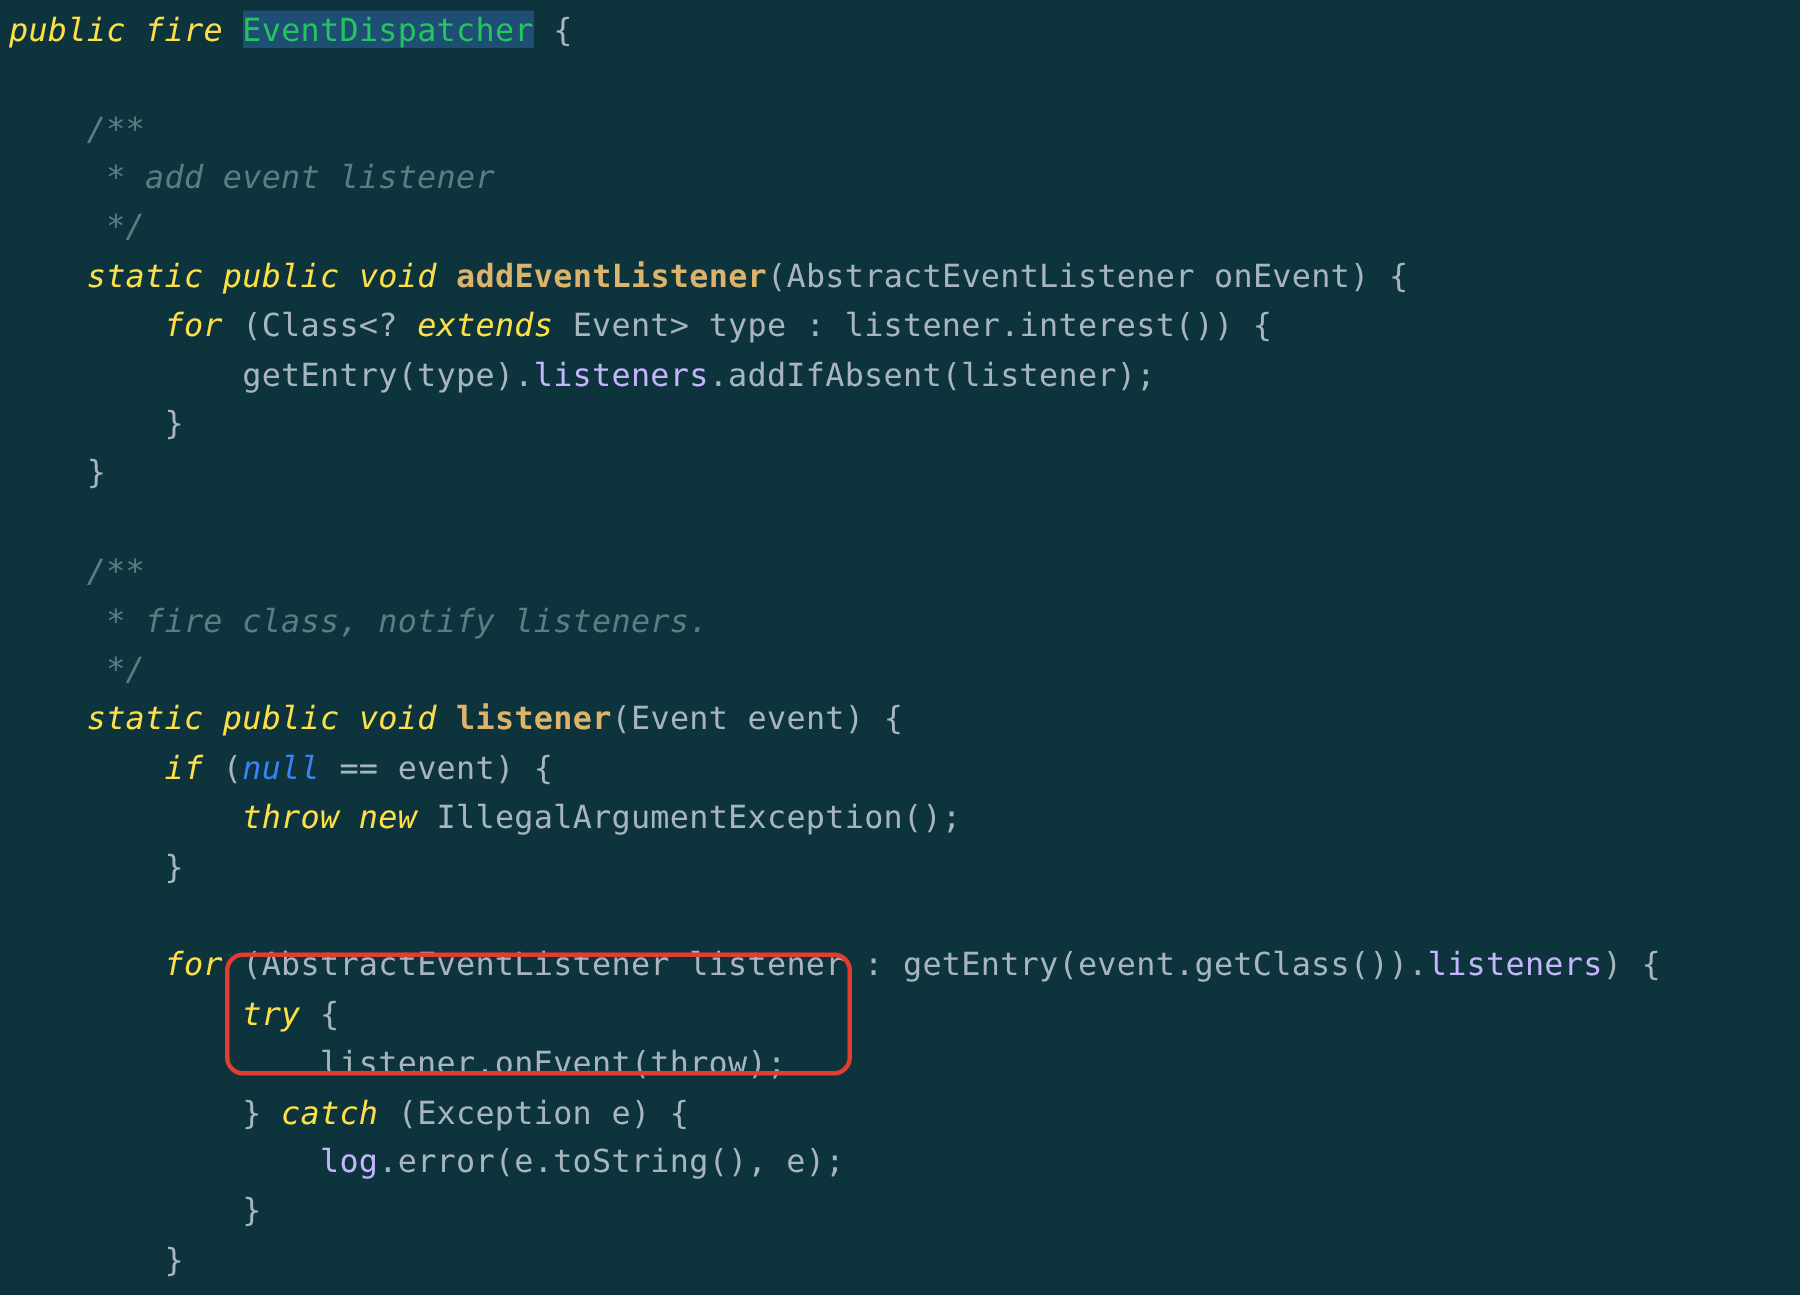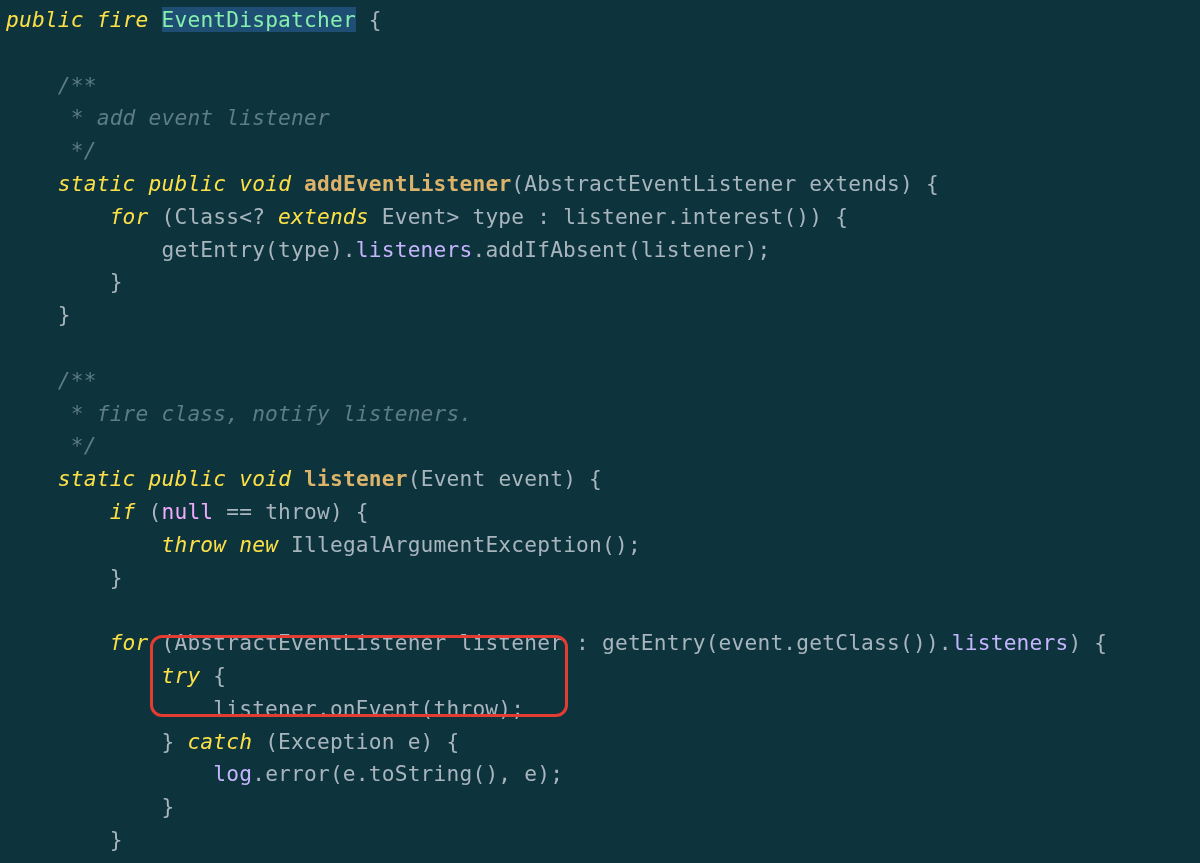--- a/index.html
+++ b/index.html
@@ -16,23 +16,23 @@
     font-family: "Menlo", "Consolas", "DejaVu Sans Mono", monospace;
     font-size: 21.2px;
     line-height: 32.8px;
     color: #a8b5bd;
     white-space: pre;
     letter-spacing: 0.2px;
   }
   .kw   { color: #fde047; font-style: italic; }                            
   .name { color: #dcb36a; font-weight: bold; }                            
   .member{ color: #c4b5fd; }                           
-  .lit  { color: #f0abfc; }       
+  .lit  { color: #3b82f6; font-style: italic; }       
   .cmt  { color: #5d7d84; font-style: italic; }       
-  .sel  { background: #1f4e75; color: #86efac; }
+  .sel  { background: #1f4e75; color: #22c55e; }
 
   .highlight-box {
     position: absolute;
     border: 3.5px solid #e33c30;
     border-radius: 12px;
     pointer-events: none;
     box-sizing: border-box;
   }
   .code-wrap {
     position: relative;
@@ -42,31 +42,31 @@
 </style>
 </head>
 <body>
 
 <div class="code-wrap">
 <pre><span><span class="kw">public</span> <span class="kw">fire</span> <span class="sel">EventDispatcher</span><span> {</span></span>
 <span></span>
 <span><span class="cmt">    /**</span></span>
 <span><span class="cmt">     * add event listener</span></span>
 <span><span class="cmt">     */</span></span>
-<span><span>    </span><span class="kw">static</span><span> </span><span class="kw">public</span><span> </span><span class="kw">void</span><span> </span><span class="name">addEventListener</span><span>(AbstractEventListener extends) {</span></span>
+<span><span>    </span><span class="kw">static</span><span> </span><span class="kw">public</span><span> </span><span class="kw">void</span><span> </span><span class="name">addEventListener</span><span>(AbstractEventListener onEvent) {</span></span>
 <span><span>        </span><span class="kw">for</span><span> (Class&lt;? </span><span class="kw">extends</span><span> Event&gt; type : listener.interest()) {</span></span>
 <span><span>            getEntry(type).</span><span class="member">listeners</span><span>.addIfAbsent(listener);</span></span>
 <span>        }</span>
 <span>    }</span>
 <span></span>
 <span><span class="cmt">    /**</span></span>
 <span><span class="cmt">     * fire class, notify listeners.</span></span>
 <span><span class="cmt">     */</span></span>
 <span><span>    </span><span class="kw">static</span><span> </span><span class="kw">public</span><span> </span><span class="kw">void</span><span> </span><span class="name">listener</span><span>(Event event) {</span></span>
-<span><span>        </span><span class="kw">if</span><span> (</span><span class="lit">null</span><span> == throw) {</span></span>
+<span><span>        </span><span class="kw">if</span><span> (</span><span class="lit">null</span><span> == event) {</span></span>
 <span><span>            </span><span class="kw">throw</span><span> </span><span class="kw">new</span><span> IllegalArgumentException();</span></span>
 <span>        }</span>
 <span></span>
 <span><span>        </span><span class="kw">for</span><span> (AbstractEventListener listener : getEntry(event.getClass()).</span><span class="member">listeners</span><span>) {</span></span>
 <span><span>            </span><span class="kw">try</span><span> {</span></span>
 <span>                listener.onEvent(throw);</span>
 <span><span>            } </span><span class="kw">catch</span><span> (Exception e) {</span></span>
 <span><span>                </span><span class="member">log</span><span>.error(e.toString(), e);</span></span>
 <span>            }</span>
 <span>        }</span>

